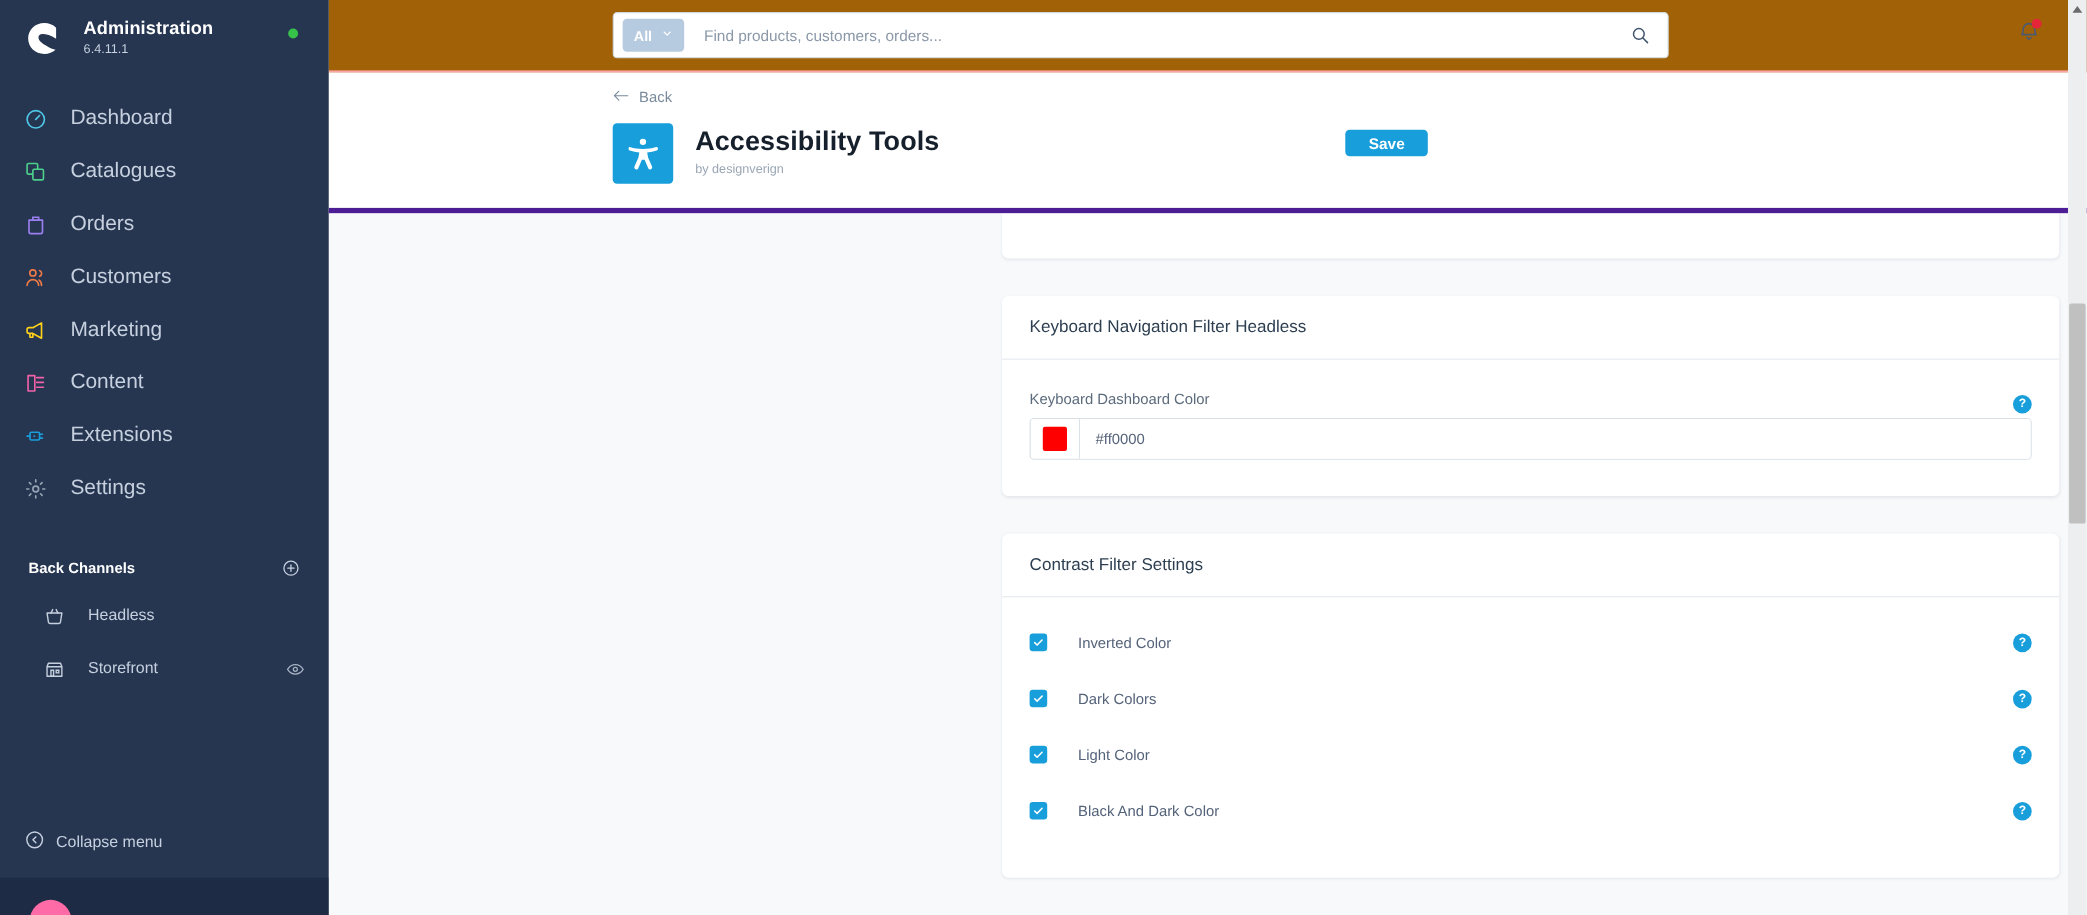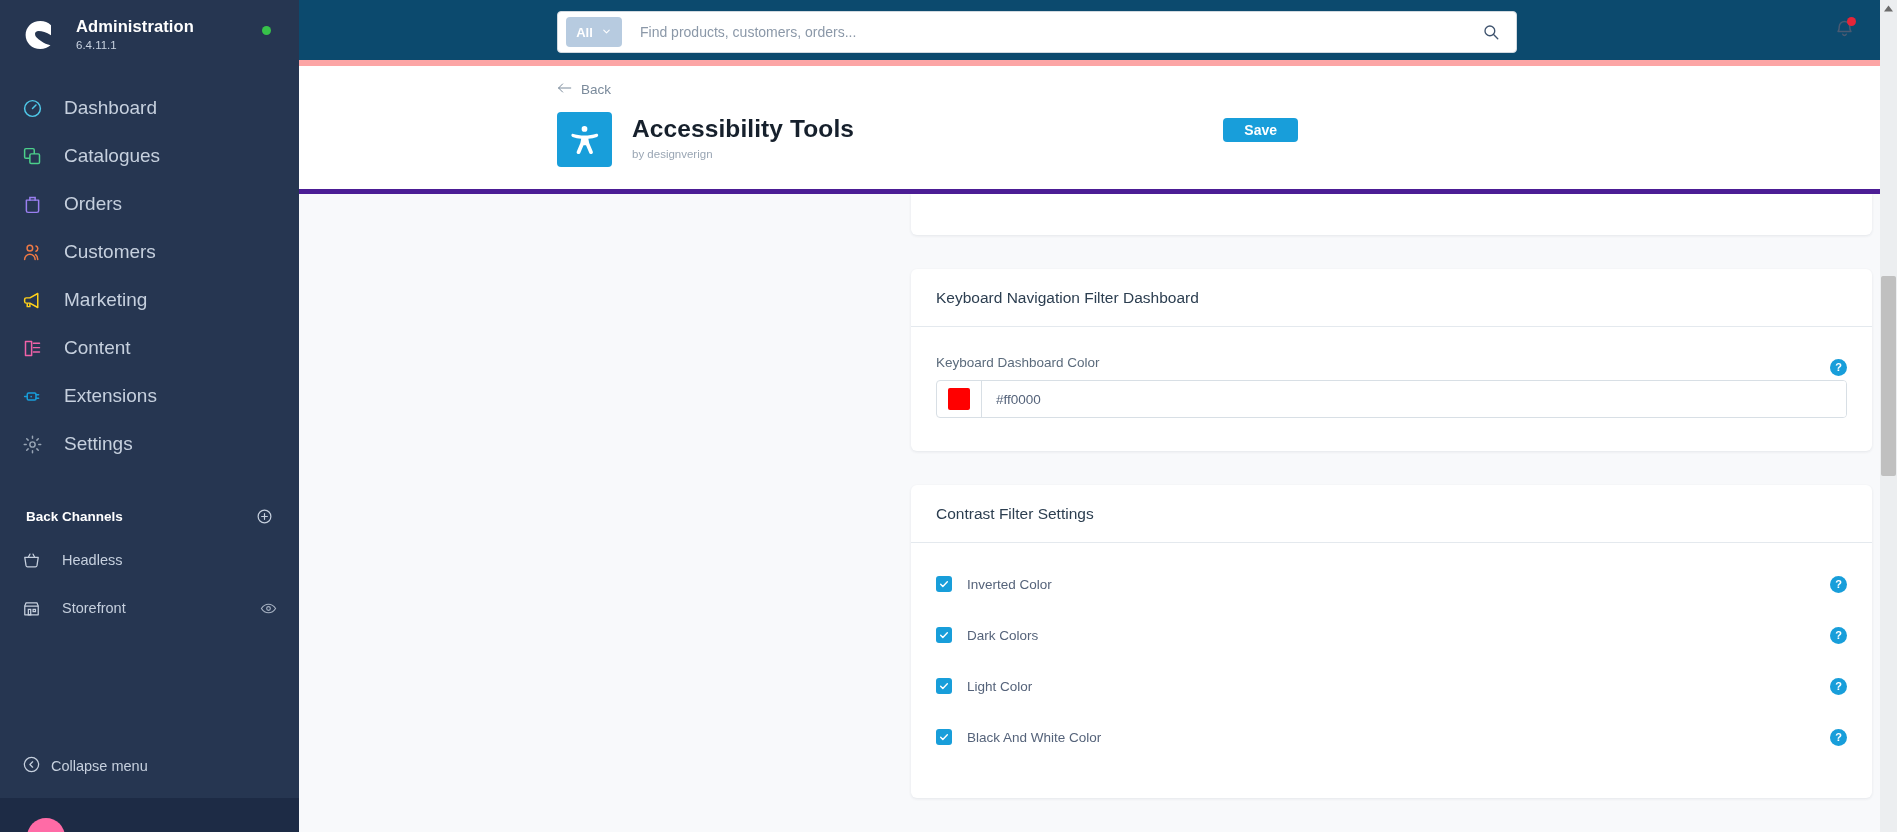--- a/index.html
+++ b/index.html
@@ -62,21 +62,21 @@
     display: flex; align-items: center; justify-content: space-between;
     padding: 0 26px 0 26px;
     height: 40px;
     margin-top: 28px;
   }
   .section-title { color: #ffffff; font-size: 13.5px; font-weight: bold; }
   .section-add { cursor: pointer; display:flex; }
 
   .sc-item {
     display: flex; align-items: center;
-    height: 48px; padding-left: 22px; padding-right: 22px;
+    height: 48px; padding-left: 40px; padding-right: 22px;
     cursor: pointer;
   }
   .sc-ico { width: 32px; flex: 0 0 32px; display:flex; }
   .sc-label { color: #c6d0de; font-size: 14.5px; margin-left: 8px; flex: 1; }
   .sc-eye { opacity: .8; display:flex; }
 
   .collapse {
     position: absolute; left: 0; bottom: 44px;
     display: flex; align-items: center;
     height: 44px; padding-left: 22px; width: 100%;
@@ -100,22 +100,22 @@
     flex: 1; height: 832px;
     display: flex; flex-direction: column;
     position: relative;
     background: #f8f9fb;
     min-width: 0;
   }
 
   
   .topbar {
     height: 66px; flex: 0 0 66px;
-    background: #0c4a6e;
-    border-bottom: 6px solid #fca5a5;
+    background: #a16207;
+    border-bottom: 2px solid #fca5a5;
     display: flex; align-items: center;
     position: relative;
   }
   .searchwrap {
     position: absolute; left: 258px; top: 11px;
     width: 960px; height: 42px;
     border: 1px solid #d1d9e0; border-radius: 4px;
     background: #ffffff;
     display: flex; align-items: center;
   }
@@ -243,21 +243,21 @@
     font-size: 11px; font-weight: bold;
     display: flex; align-items: center; justify-content: center;
     cursor: pointer; flex: 0 0 17px;
     line-height: 1;
   }
 
   .check-row {
     display: flex; align-items: center; justify-content: space-between;
     height: 38px;
   }
-  .check-left { display: flex; align-items: center; gap: 15px; }
+  .check-left { display: flex; align-items: center; gap: 28px; }
   .cbox {
     width: 16px; height: 16px; border-radius: 3px;
     background: #189eda;
     display: flex; align-items: center; justify-content: center;
     cursor: pointer; flex: 0 0 16px;
   }
   .cbox svg { display: block; }
   .check-label { font-size: 13.5px; color: #55637a; }
 
   
@@ -496,21 +496,21 @@
 
     <div class="content">
       <div class="content-inner">
 
         <div class="card partial"></div>
 
         <div style="height:34px"></div>
 
         <div class="card">
           <div class="card-head">
-            <div class="card-title">Keyboard Navigation Filter Dashboard</div>
+            <div class="card-title">Keyboard Navigation Filter Headless</div>
           </div>
           <div class="card-body">
             <div class="field-row">
               <div class="field-label">Keyboard Dashboard Color</div>
               <div class="help-ico">?</div>
             </div>
             <div class="color-input">
               <div class="color-swatch-cell">
                 <div class="color-swatch" id="kb-swatch" style="background: rgb(255, 0, 0);"></div>
               </div>
@@ -563,21 +563,21 @@
               <div class="help-ico">?</div>
             </div>
 
             <div class="check-row" style="margin-top:13px">
               <div class="check-left">
                 <span class="cbox">
                   <svg width="10" height="10" viewBox="0 0 24 24" fill="none" stroke="#ffffff" stroke-width="3.4">
                     <path d="M4 12.6l5.2 5.2L20 6.8" stroke-linecap="round" stroke-linejoin="round"></path>
                   </svg>
                 </span>
-                <span class="check-label">Black And White Color</span>
+                <span class="check-label">Black And Dark Color</span>
               </div>
               <div class="help-ico">?</div>
             </div>
 
           </div>
         </div>
 
       </div>
     </div>
 

